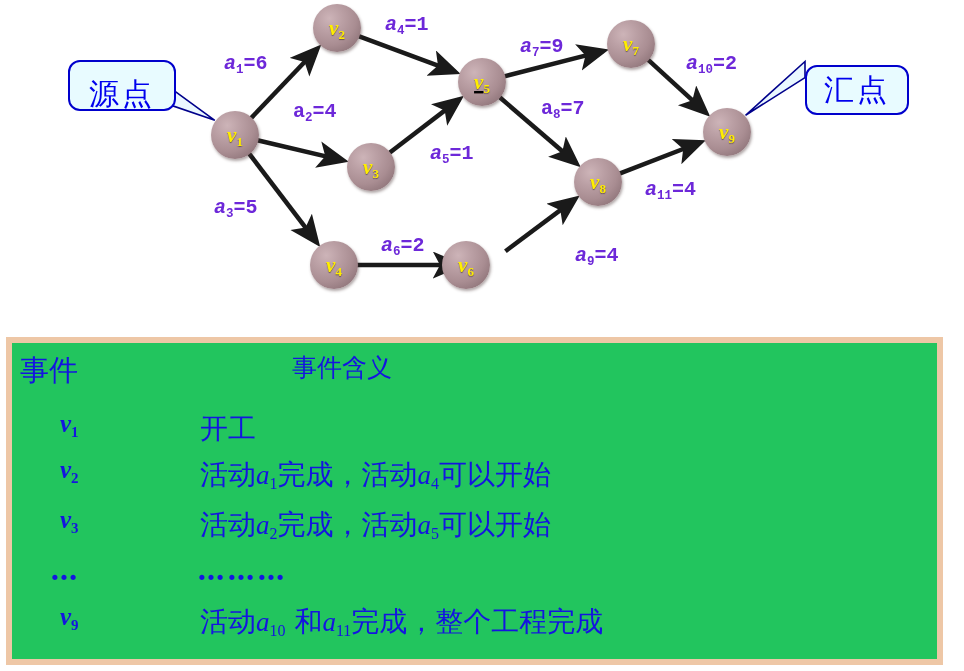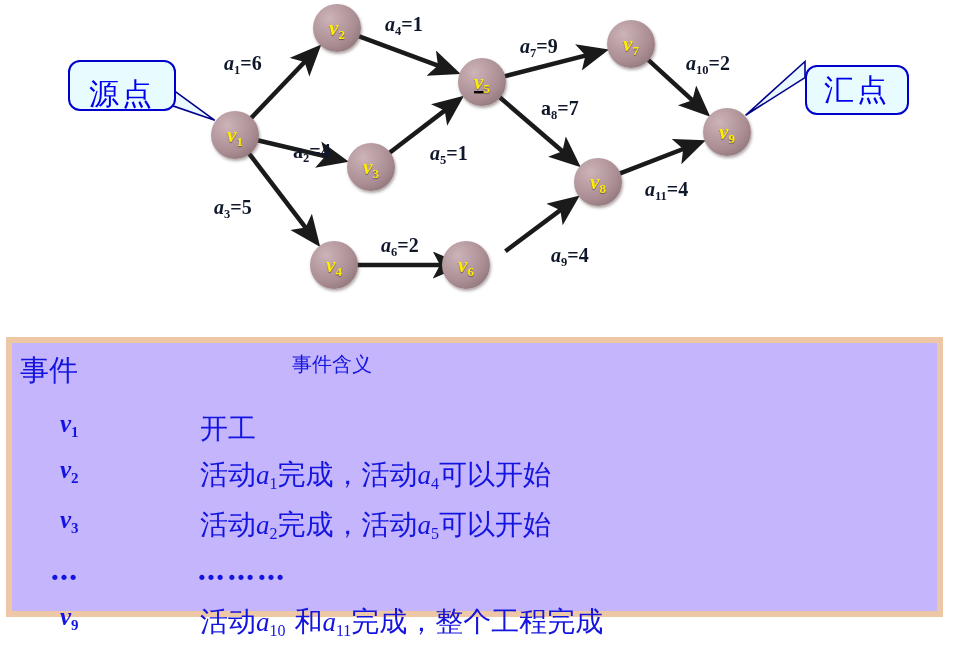--- a/index.html
+++ b/index.html
@@ -56,22 +56,22 @@
     font-size: 13px;
     font-style: normal;
     vertical-align: baseline;
     position: relative;
     top: 4px;
     left: 0px;
   }
 
   .edge-label {
     position: absolute;
-    color: #0f172a;
-    font-family: Liberation Serif, serif;
+    color: #6d28d9;
+    font-family: Liberation Mono, monospace;
     font-weight: bold;
     font-size: 20px;
     white-space: nowrap;
     z-index: 6;
     user-select: none;
   }
   .edge-label .it { font-style: italic; }
   .edge-label sub {
     font-size: 12.5px;
     font-style: normal;
@@ -98,36 +98,36 @@
     z-index: 8;
     user-select: none;
   }
 
   
   #table-panel {
     position: absolute;
     left: 6px;
     top: 337px;
     width: 937px;
-    height: 280px;
-    background: #c4b5fd;
+    height: 328px;
+    background: #22c55e;
     border: 6px solid #eec7a6;
     box-sizing: border-box;
   }
   .tbl-head-a {
     position: absolute;
     left: 8px;
     font-size: 29px;
     color: #1414e0;
     font-family: "DejaVu Serif", serif;
   }
   .tbl-head-b {
     position: absolute;
     left: 280px;
-    font-size: 20px;
+    font-size: 25px;
     color: #1414e0;
     font-family: "DejaVu Serif", serif;
   }
   .cell-ev {
     position: absolute;
     left: 48px;
     font-family: "Liberation Serif", serif;
     font-style: italic;
     font-weight: bold;
     font-size: 25px;
@@ -236,28 +236,28 @@
       </div>
       <div class="node" style="left: 574px; top: 158px;">
         <span class="node-label">v<sub>8</sub></span>
       </div>
       <div class="node" style="left: 703px; top: 108px;">
         <span class="node-label">v<sub>9</sub></span>
       </div>
     </div>
   <div id="edge-label-layer">
       <div class="edge-label" style="left: 224px; top: 52px;"><span class="it">a</span><sub>1</sub>=6</div>
-      <div class="edge-label" style="left: 293px; top: 100px; margin-top: 40px;">a<sub>2</sub>=4</div>
+      <div class="edge-label" style="left: 293px; top: 100px;">a<sub>2</sub>=4</div>
       <div class="edge-label" style="left: 214px; top: 196px; text-align: right;"><span class="it">a</span><sub>3</sub>=5</div>
       <div class="edge-label" style="left: 385px; top: 13px;"><span class="it">a</span><sub>4</sub>=1</div>
       <div class="edge-label" style="left: 430px; top: 142px;"><span class="it">a</span><sub>5</sub>=1</div>
       <div class="edge-label" style="left: 381px; top: 234px;"><span class="it">a</span><sub>6</sub>=2</div>
       <div class="edge-label" style="left: 520px; top: 35px;"><span class="it">a</span><sub>7</sub>=9</div>
       <div class="edge-label" style="left: 541px; top: 97px;">a<sub>8</sub>=7</div>
-      <div class="edge-label" style="left: 551px; top: 244px;"><span class="it">a</span><sub>9</sub>=4</div>
+      <div class="edge-label" style="left: 575px; top: 244px;"><span class="it">a</span><sub>9</sub>=4</div>
       <div class="edge-label" style="left: 686px; top: 52px;"><span class="it">a</span><sub>10</sub>=2</div>
       <div class="edge-label" style="left: 645px; top: 178px;"><span class="it">a</span><sub>11</sub>=4</div>
     </div>
   <div id="callout-layer">
       <div class="callout" style="left: 68px; top: 60px; width: 104px; height: 47px; align-items: flex-end;">
         <span>源点</span>
       </div>
       <div class="callout" style="left: 805px; top: 33px; width: 100px; height: 46px; margin-top: 32px;">
         <span>汇点</span>
       </div>

